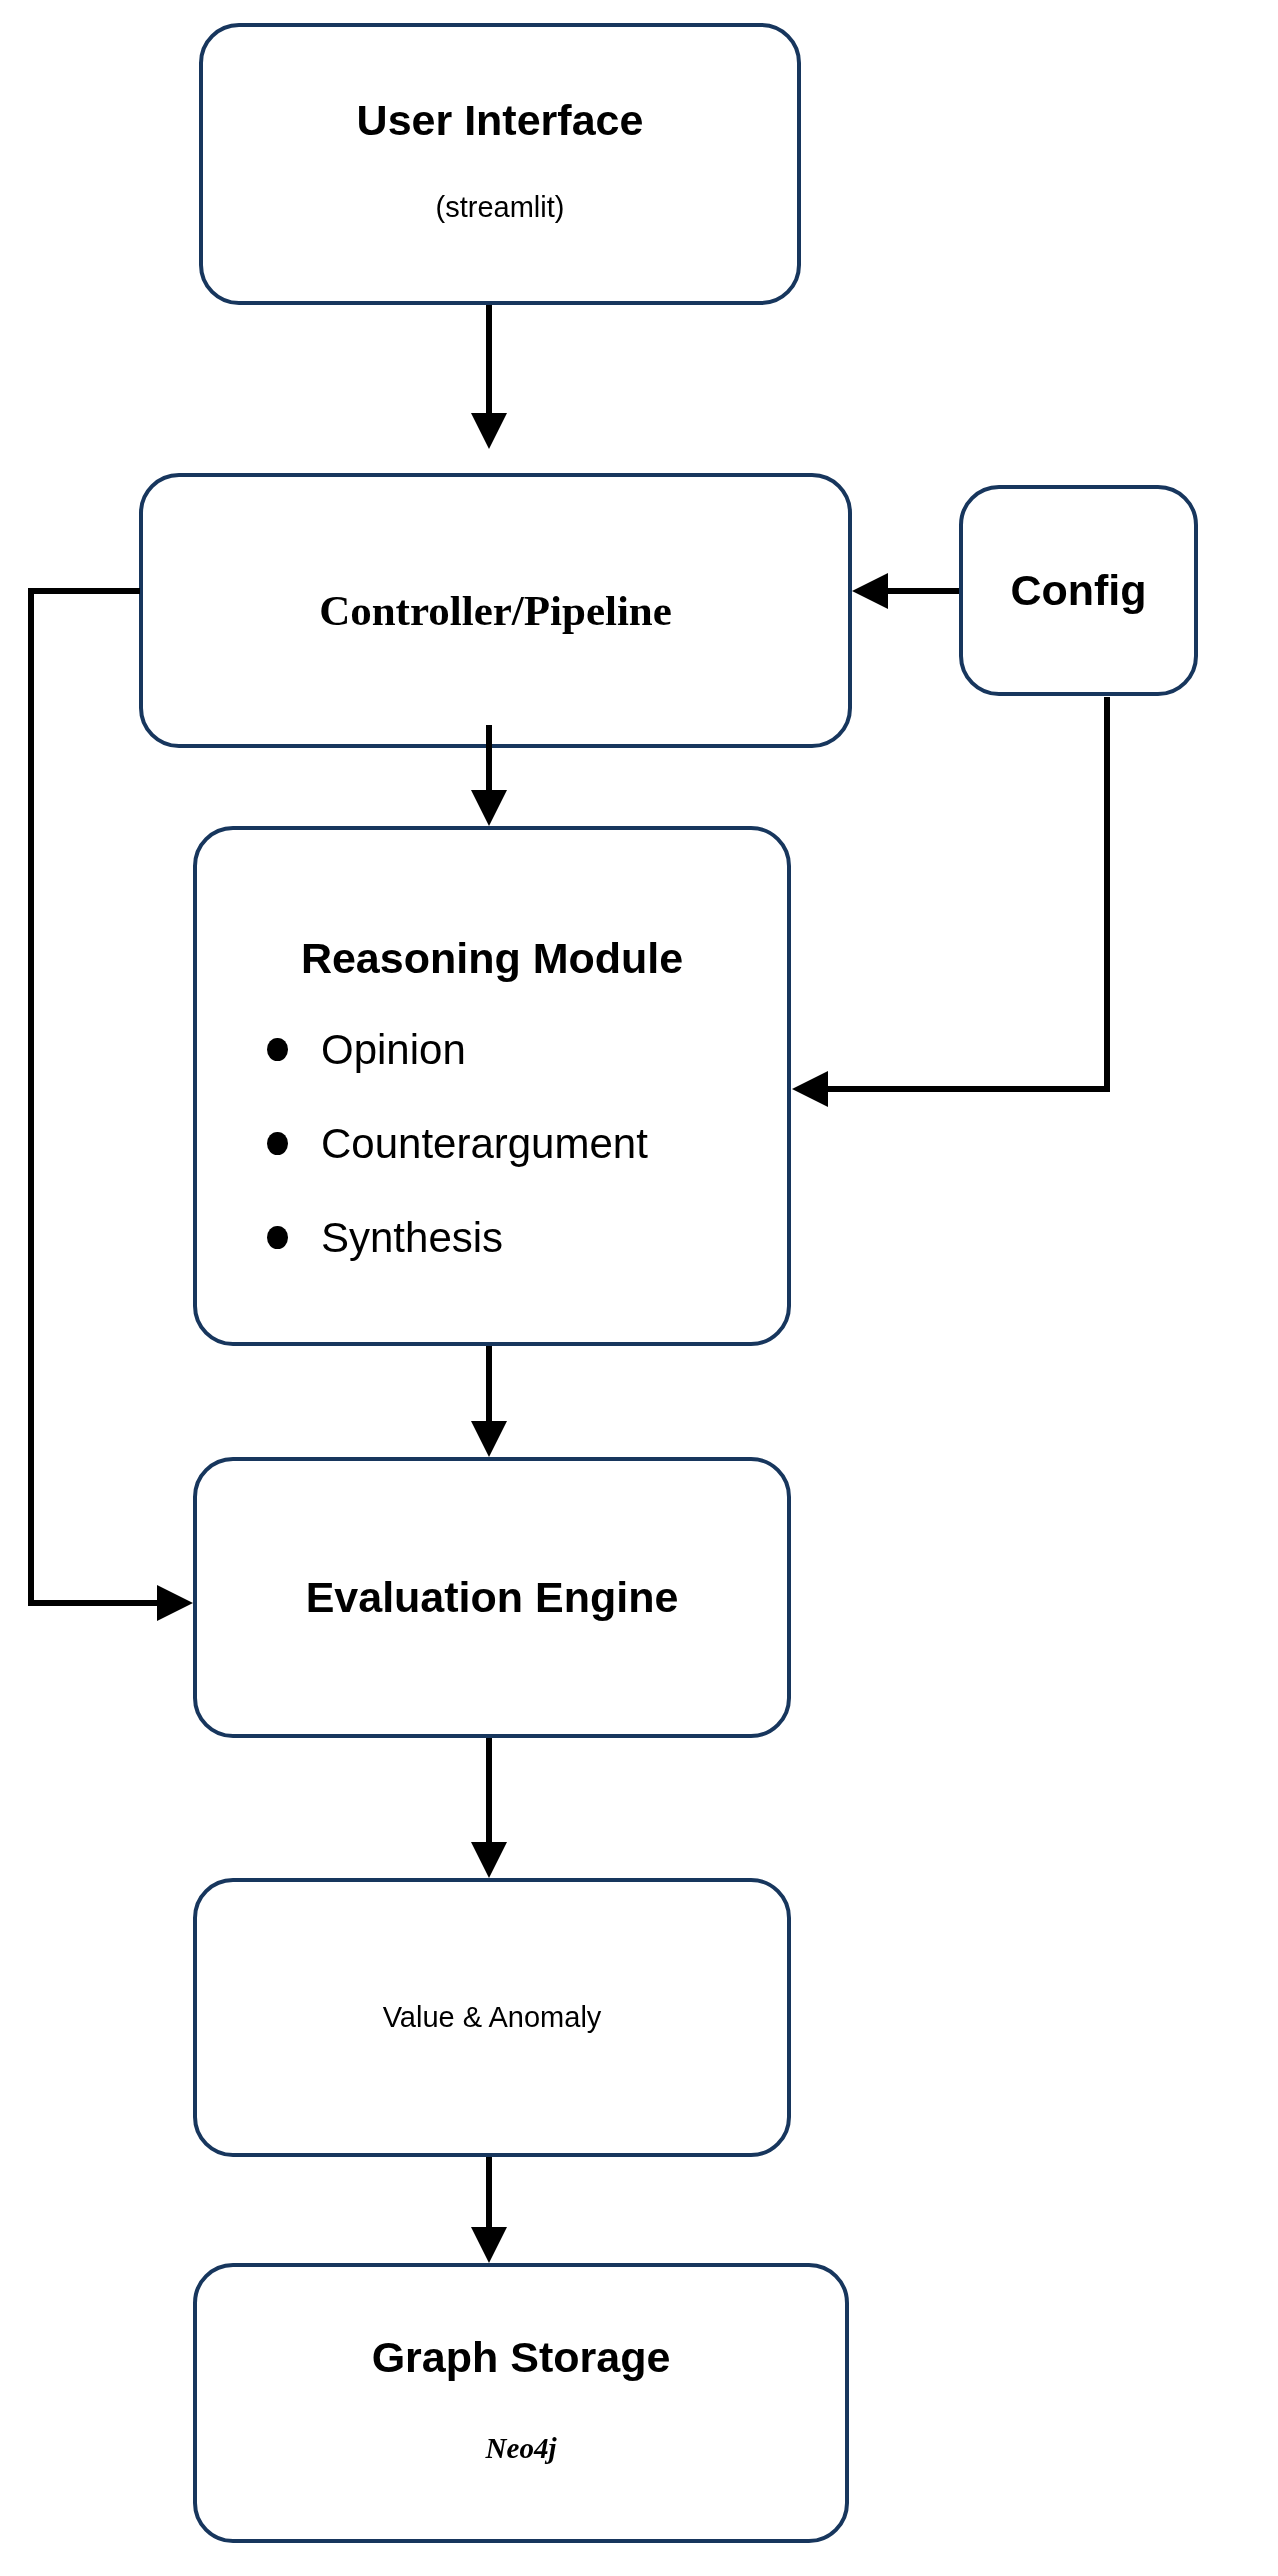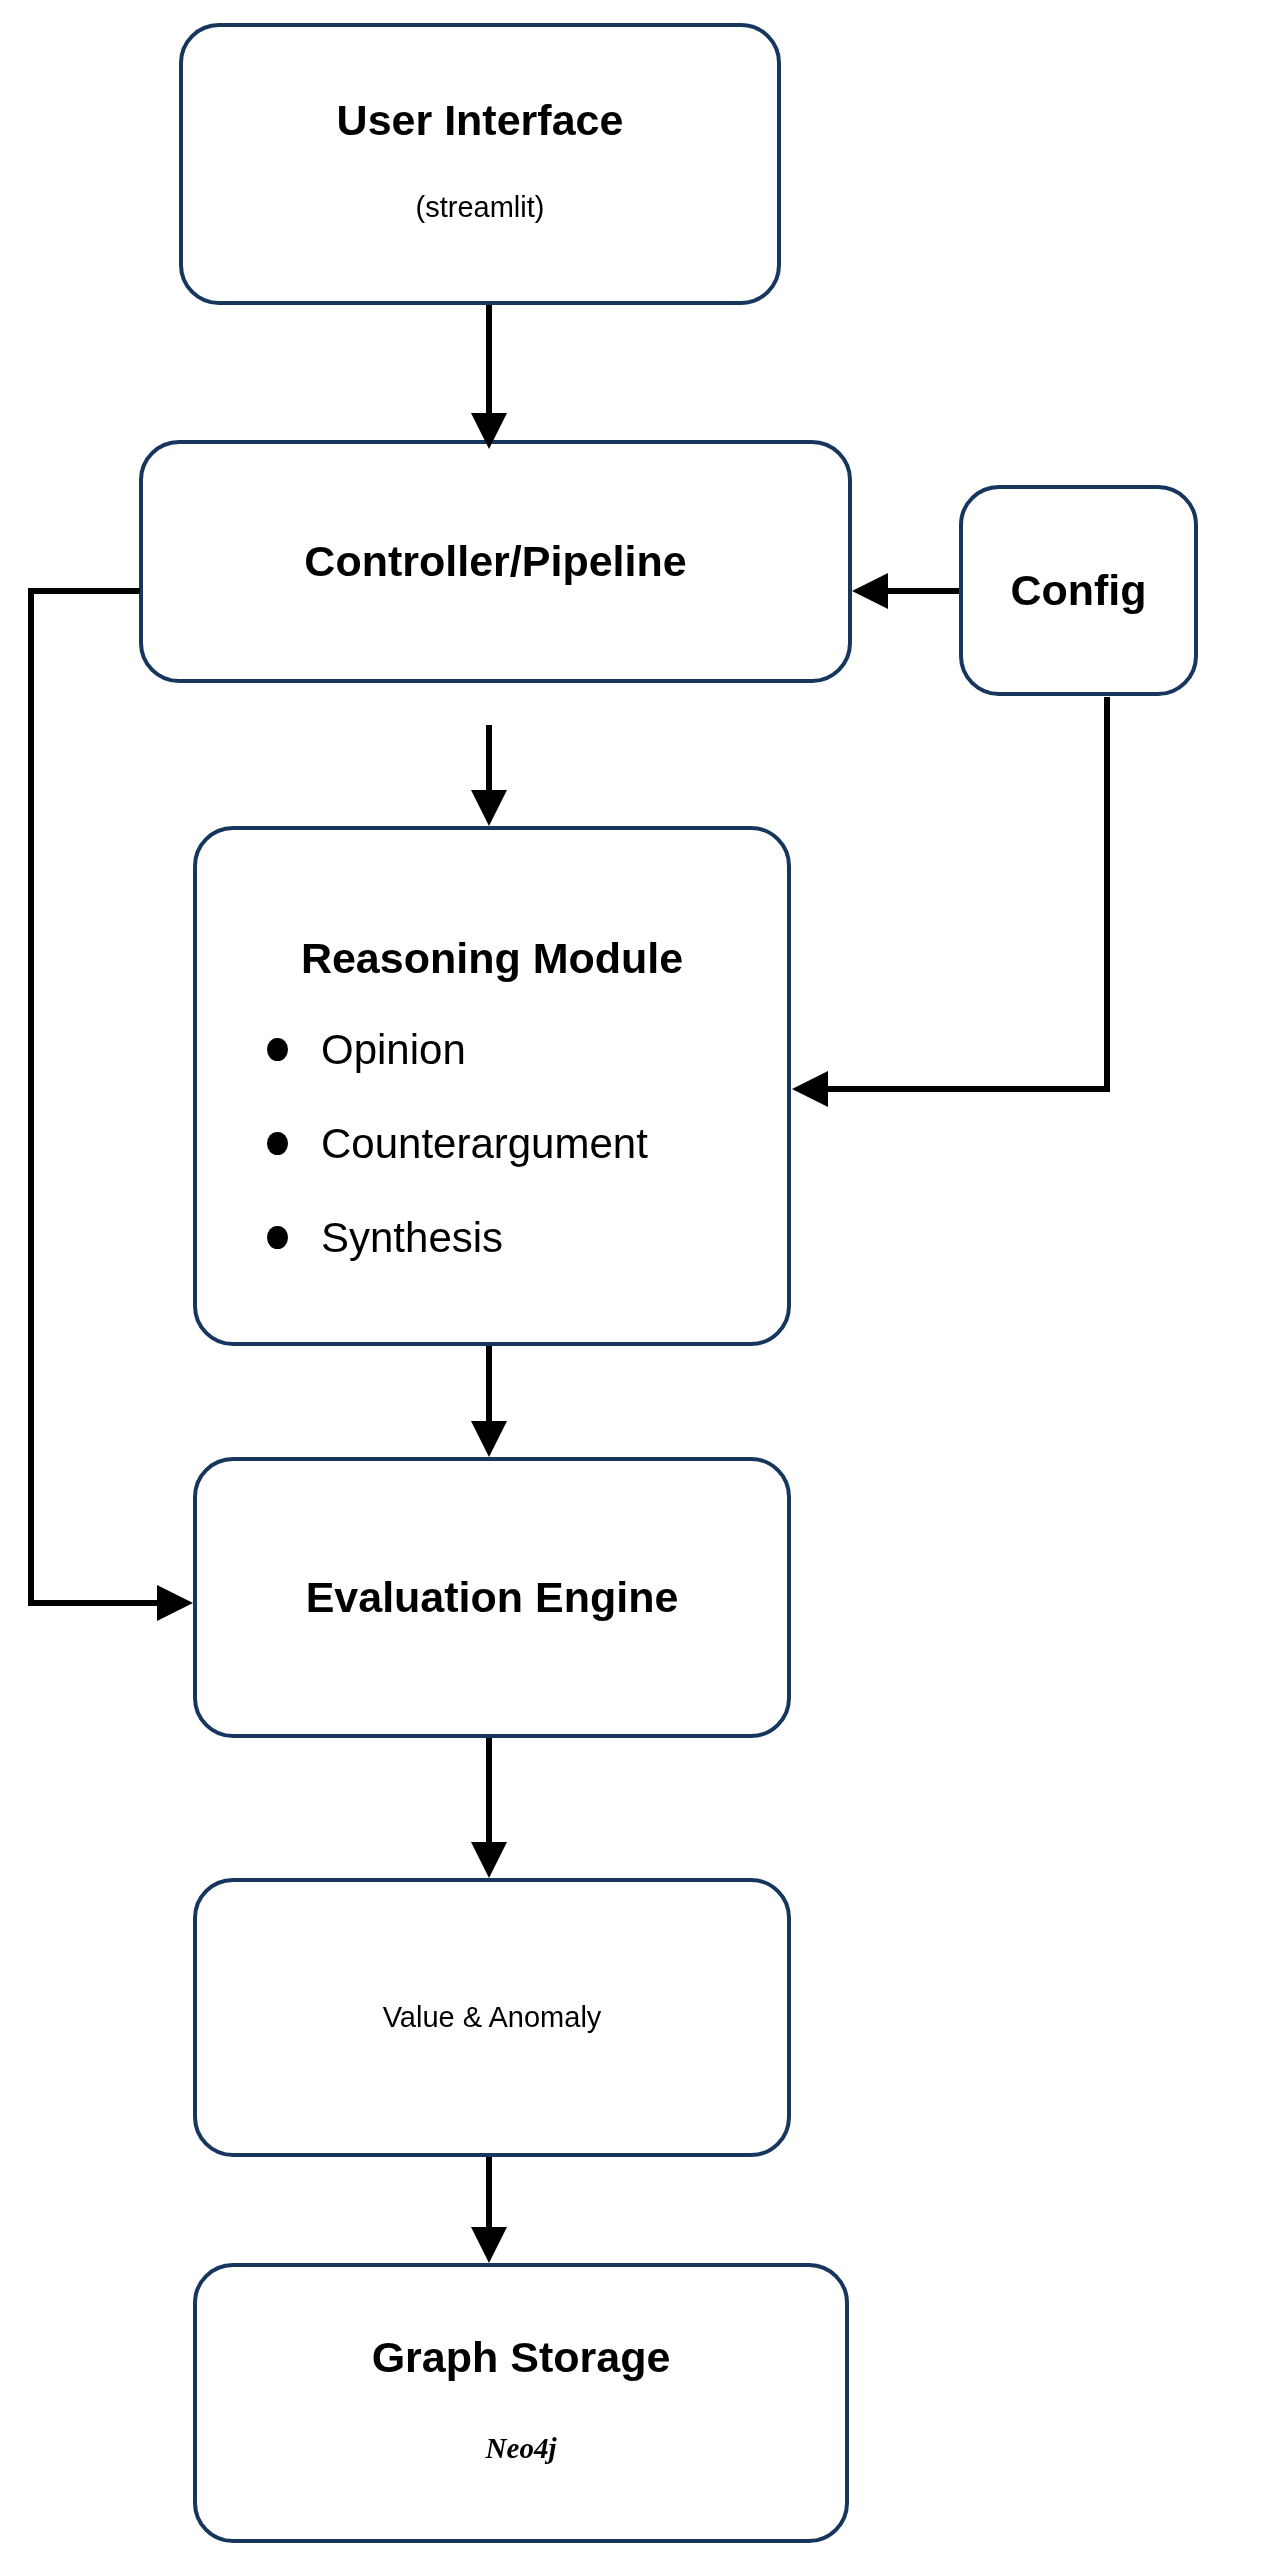--- a/index.html
+++ b/index.html
@@ -40,22 +40,22 @@
     line-height: 49px;
     text-align: center;
     white-space: nowrap;
   }
   .subtitle.italic {
     font-style: italic;
     font-weight: bold;
     font-family: Liberation Serif, serif;
   }
   
-  #node-ui         { left: 179px;  top: 23px;   width: 602px;  height: 282px; gap: 38px; }
-  #node-controller { left: 139px;  top: 440px;  width: 713px; height: 243px; }
+  #node-ui         { left: 199px;  top: 23px;   width: 602px;  height: 282px; gap: 38px; }
+  #node-controller { left: 139px;  top: 473px;  width: 713px; height: 275px; font-family: Liberation Serif, serif; }
   #node-config     { left: 959px; top: 485px;  width: 239px;  height: 211px; }
   #node-reasoning  { left: 193px;  top: 826px; width: 598px;  height: 520px;
                      justify-content: flex-start; align-items: stretch; padding-top: 104px; }
   #node-evaluation { left: 193px;  top: 1457px; width: 598px;  height: 281px; }
   #node-semantic   { left: 193px;  top: 1878px; width: 598px;  height: 279px; gap: 43px; }
   #node-graph      { left: 193px;  top: 2263px; width: 656px;  height: 280px; gap: 42px; }
 
   #node-reasoning .title { margin-bottom: 42px; }
   .bullet-list {
     display: flex;

